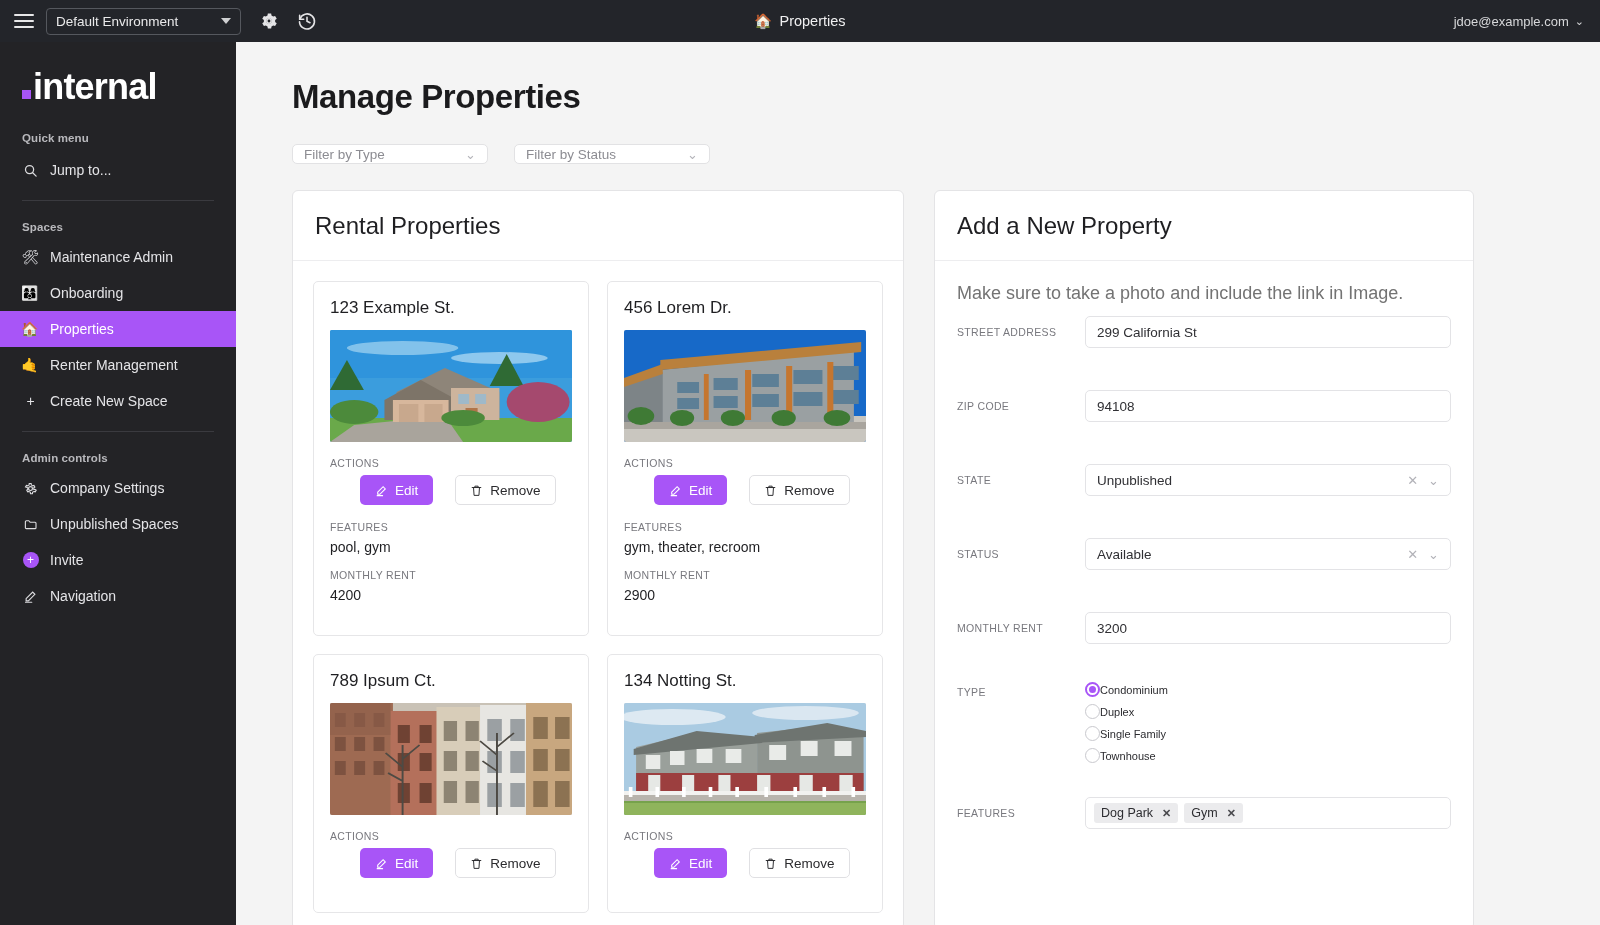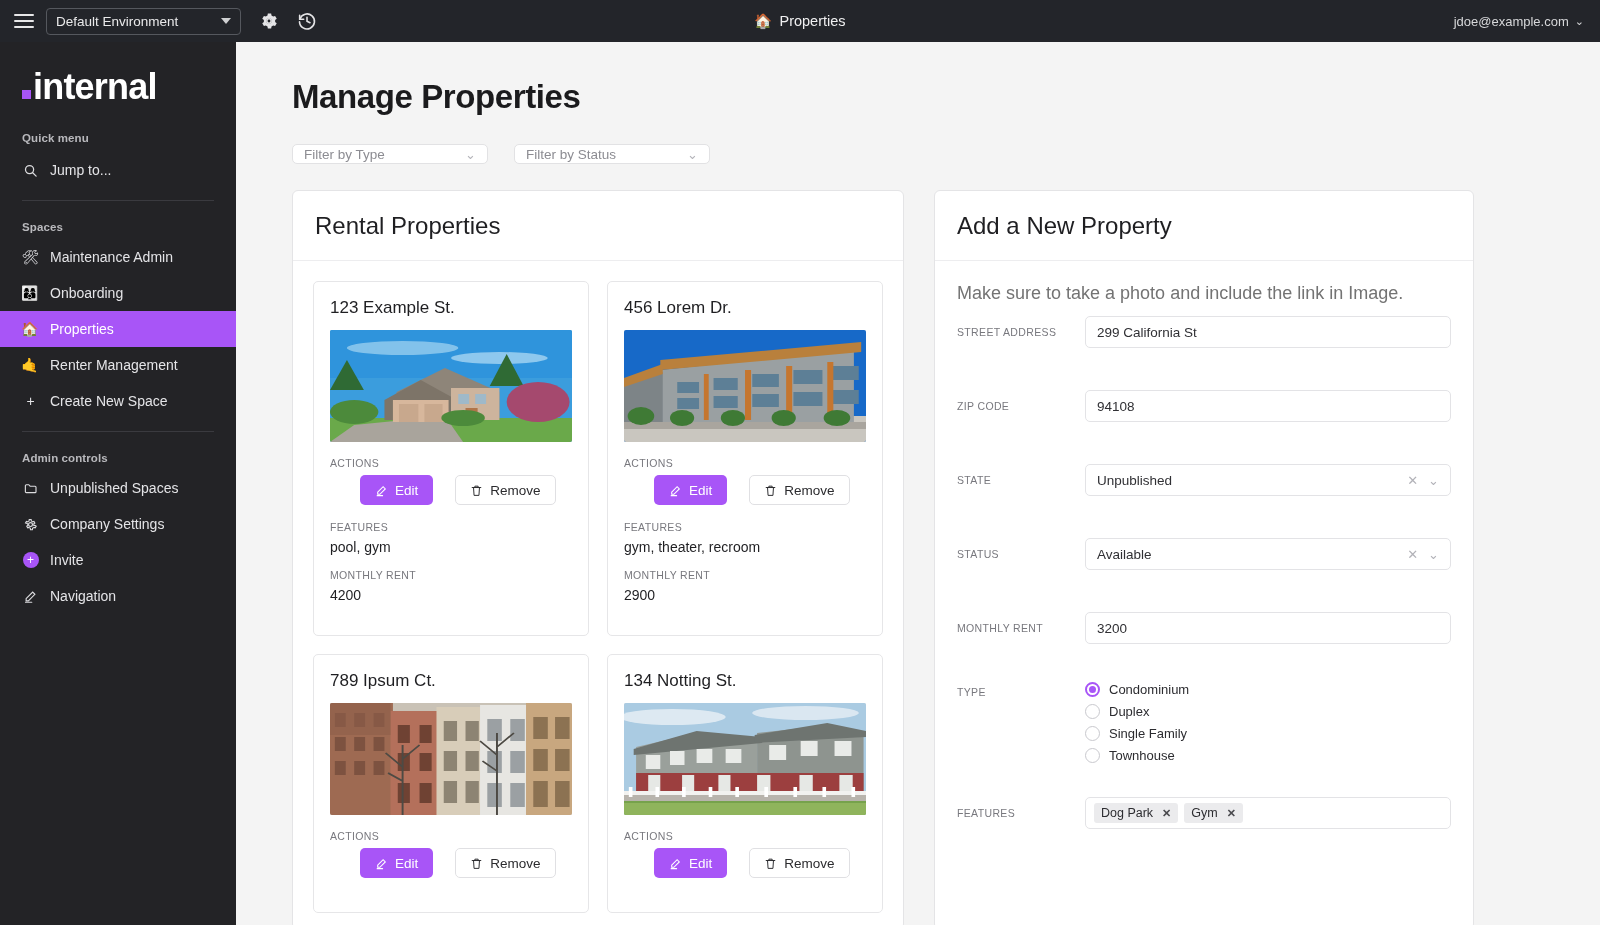--- a/index.html
+++ b/index.html
@@ -163,21 +163,21 @@
   .finput {
     flex: 1; height: 32px; background: #fff;
     border: 1px solid #e3e3e6; border-radius: 5px;
     display: flex; align-items: center; padding: 0 11px;
     font-size: 13.5px; color: #303034;
   }
   .finput .sel-icons { margin-left: auto; display: flex; align-items: center; gap: 10px; color: #b2b2b8; font-size: 13px; }
   .frow.radio-row { align-items: flex-start; margin-bottom: 30px; }
   .frow.radio-row .frow-label { padding-top: 4px; }
   .radios { display: flex; flex-direction: column; gap: 7px; }
-  .radio-item { display: flex; align-items: center; gap: 9px; font-size: 13px; color: #2c2c30; cursor: pointer; }
+  .radio-item { display: flex; align-items: center; font-size: 11px; color: #2c2c30; cursor: pointer; }
   .rdo { width: 15px; height: 15px; border-radius: 50%; border: 1px solid #c9c9ce; background:#fff; }
   .rdo.on { border: 2px solid #a855f7; display:flex; align-items:center; justify-content:center; }
   .rdo.on::after { content:''; width:7px; height:7px; border-radius:50%; background:#a855f7; }
   .tagbox {
     flex: 1; min-height: 32px; background:#fff; border: 1px solid #e3e3e6; border-radius: 5px;
     display: flex; align-items: center; gap: 6px; padding: 4px 8px;
   }
   .tag {
     background: #ebebed; border-radius: 3px; font-size: 12.5px; color: #2c2c30;
     padding: 3px 7px; display: flex; align-items: flex-end; gap: 9px; cursor: pointer;
@@ -270,35 +270,35 @@
       <span class="nav-ico">+</span>
       <span>Create New Space</span>
     </div>
 
     <div class="divider"></div>
 
     <div class="sect-label">Admin controls</div>
 
     <div class="nav-row">
       <span class="nav-ico">
-        <svg width="16" height="15" viewBox="0 0 24 24" fill="none" stroke="#dcdcdf" stroke-width="1.8" stroke-linejoin="round">
-          <path d="M3 7.5a1.5 1.5 0 0 1 1.5-1.5h4l2 2.3h8A1.5 1.5 0 0 1 20 9.8v7.2a1.5 1.5 0 0 1-1.5 1.5h-14A1.5 1.5 0 0 1 3 17z"></path>
-        </svg>
-      </span>
-      <span>Unpublished Spaces</span>
-    </div>
-
-    <div class="nav-row">
-      <span class="nav-ico">
         <svg width="15" height="15" viewBox="0 0 24 24" fill="none" stroke="#dcdcdf" stroke-width="1.8">
           <circle cx="12" cy="12" r="3.1"></circle>
           <path d="M19.4 13.5l1.7 1.3-1.5 2.6-2-.7a7.7 7.7 0 0 1-2.2 1.3L15 20.4h-3l-.3-2.4a7.7 7.7 0 0 1-2.2-1.3l-2 .7-1.5-2.6 1.7-1.3a7.6 7.6 0 0 1 0-2.6L4 9.6l1.5-2.6 2 .7a7.7 7.7 0 0 1 2.2-1.3L10 4h3l.3 2.4c.8.3 1.5.7 2.2 1.3l2-.7 1.5 2.6-1.7 1.3c.1.9.1 1.8 0 2.6z"></path>
         </svg>
       </span>
       <span>Company Settings</span>
+    </div>
+
+    <div class="nav-row">
+      <span class="nav-ico">
+        <svg width="16" height="15" viewBox="0 0 24 24" fill="none" stroke="#dcdcdf" stroke-width="1.8" stroke-linejoin="round">
+          <path d="M3 7.5a1.5 1.5 0 0 1 1.5-1.5h4l2 2.3h8A1.5 1.5 0 0 1 20 9.8v7.2a1.5 1.5 0 0 1-1.5 1.5h-14A1.5 1.5 0 0 1 3 17z"></path>
+        </svg>
+      </span>
+      <span>Unpublished Spaces</span>
     </div>
 
     <div class="nav-row">
       <span class="nav-ico">
         <span class="invite-dot">+</span>
       </span>
       <span>Invite</span>
     </div>
 
     <div class="nav-row">

